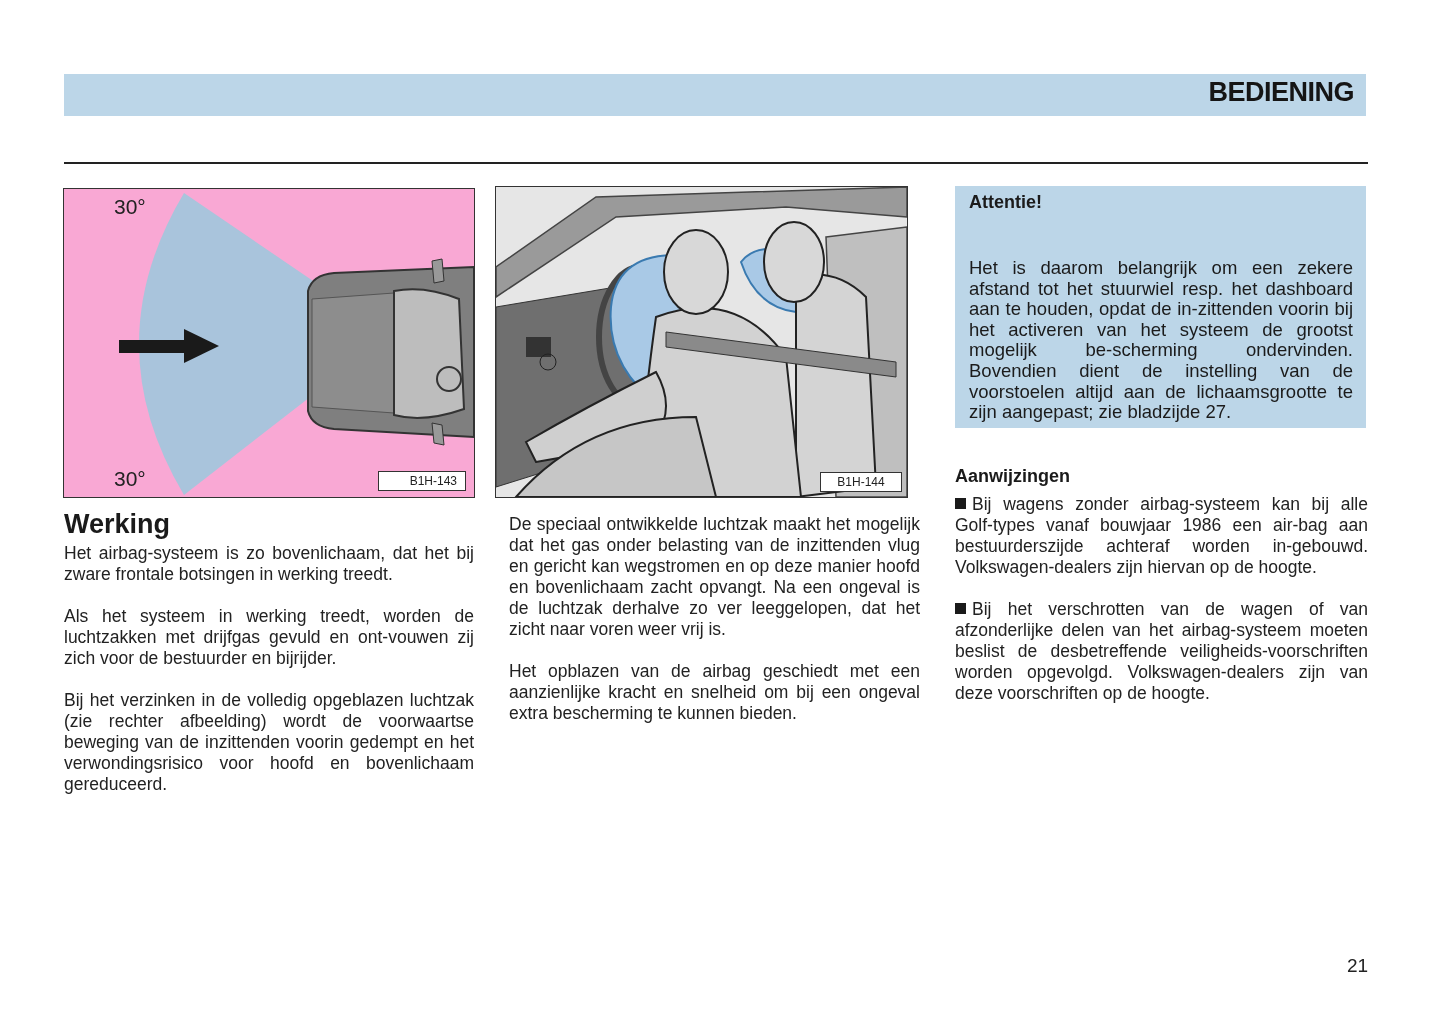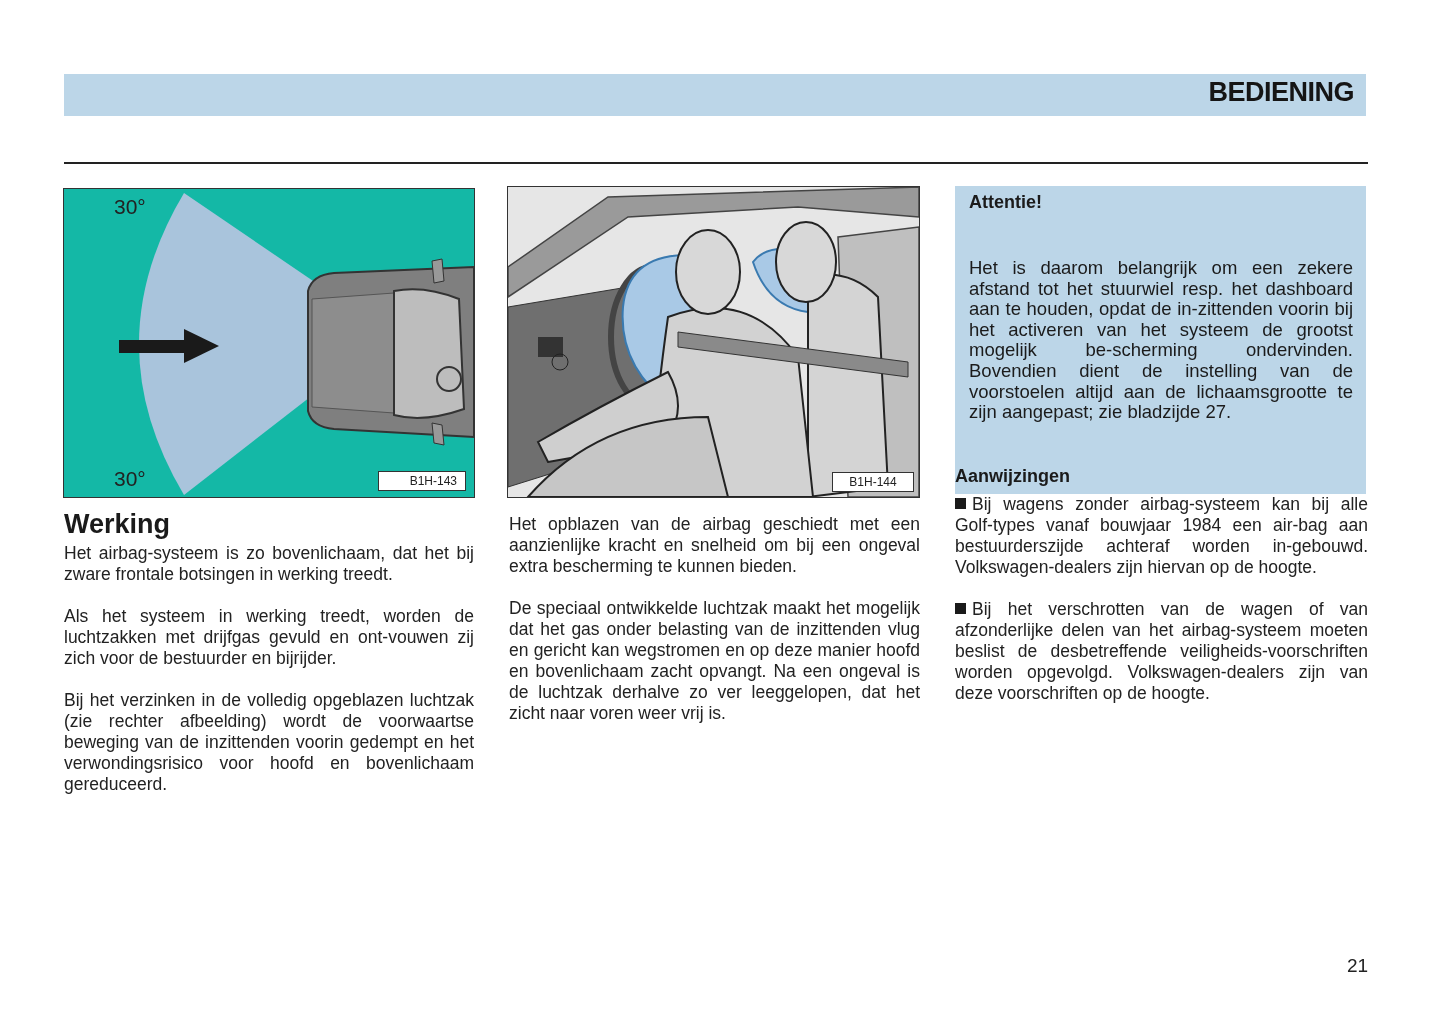--- a/index.html
+++ b/index.html
@@ -4,41 +4,41 @@
   <style>
     html, body { margin: 0; padding: 0; background: #ffffff; }
     body { width: 1445px; height: 1026px; position: relative; overflow: hidden;
            font-family: "Liberation Sans", sans-serif; color: #1e1e1e; }
     .header-band { position: absolute; left: 64px; top: 74px; width: 1302px; height: 42px;
                    background: #bcd6e8; }
     .header-title { position: absolute; right: 12px; top: 3px; font-size: 27px; font-weight: bold;
                     letter-spacing: -0.5px; color: #151515; }
     .rule { position: absolute; left: 64px; top: 162px; width: 1304px; height: 2px; background: #222; }
 
-    .figure { position: absolute; border: 1.5px solid #333; background: #14b8a6; overflow: hidden; }
+    .figure { position: absolute; border: 1.5px solid #333; background: #f9a8d4; overflow: hidden; }
     .fig-left { left: 63px; top: 188px; width: 410px; height: 308px; }
-    .fig-right { left: 507px; top: 186px; width: 411px; height: 310px; background: #be185d; }
+    .fig-right { left: 495px; top: 186px; width: 411px; height: 310px; background: #be185d; }
     .fig-label { position: absolute; background: #fff; border: 1.5px solid #333; font-size: 12px;
                  padding: 2px 8px; color: #222; }
     .fig-left .fig-label { right: 8px; bottom: 6px; width: 70px; text-align: right; }
     .fig-right .fig-label { right: 5px; bottom: 5px; width: 64px; text-align: center; }
     .deg { position: absolute; font-size: 21px; color: #222; }
     .deg-top { left: 50px; top: 6px; }
     .deg-bot { left: 50px; bottom: 6px; }
     .fig-svg { position: absolute; left: 0; top: 0; }
 
     .col { position: absolute; font-size: 17.5px; line-height: 21px; color: #222; }
     .col p { margin: 0 0 21px 0; text-align: justify; }
     .col-1 { left: 64px; top: 514px; width: 410px; }
     .col-2 { left: 509px; top: 514px; width: 411px; }
     .col-3 { left: 955px; top: 466px; width: 413px; }
     .section-heading { font-size: 27px; font-weight: bold; margin: 0 0 8px 0; color: #1a1a1a; }
     .col-3 .section-heading { font-size: 18px; margin-bottom: 7px; }
 
-    .attention { position: absolute; left: 955px; top: 186px; width: 411px; height: 308px;
+    .attention { position: absolute; left: 955px; top: 186px; width: 411px; height: 242px;
                  background: #bcd6e8; padding: 0; }
     .attention-title { position: absolute; left: 14px; top: 6px; font-size: 18px; font-weight: bold; color: #1b1b1b; }
     .attention-body { position: absolute; left: 14px; top: 44px; width: 384px; font-size: 18.5px;
                       font-weight: normal; line-height: 20.6px; text-align: justify; color: #1b1b1b; margin-top: 28px; }
 
     .bullet-item { margin: 0 0 21px 0; text-align: justify; }
     .bullet-square { display: inline-block; width: 11px; height: 11px; background: #1a1a1a;
                      margin-right: 6px; vertical-align: 1px; }
     .page-number { position: absolute; left: 1347px; top: 955px; font-size: 19px; color: #222; }
   </style>
@@ -90,32 +90,32 @@
 </div>
 
 <div class="col col-1">
   <div class="section-heading">Werking</div>
   <p>Het airbag-systeem is zo bovenlichaam, dat het bij zware frontale botsingen in werking treedt.</p>
   <p>Als het systeem in werking treedt, worden de luchtzakken met drijfgas gevuld en ont-vouwen zij zich voor de bestuurder en bijrijder.</p>
   <p>Bij het verzinken in de volledig opgeblazen luchtzak (zie rechter afbeelding) wordt de voorwaartse beweging van de inzittenden voorin gedempt en het verwondingsrisico voor hoofd en bovenlichaam gereduceerd.</p>
 </div>
 
 <div class="col col-2">
+  <p>De speciaal ontwikkelde luchtzak maakt het mogelijk dat het gas onder belasting van de inzittenden vlug en gericht kan wegstromen en op deze manier hoofd en bovenlichaam zacht opvangt. Na een ongeval is de luchtzak derhalve zo ver leeggelopen, dat het zicht naar voren weer vrij is.</p>
   <p>Het opblazen van de airbag geschiedt met een aanzienlijke kracht en snelheid om bij een ongeval extra bescherming te kunnen bieden.</p>
-  <p>De speciaal ontwikkelde luchtzak maakt het mogelijk dat het gas onder belasting van de inzittenden vlug en gericht kan wegstromen en op deze manier hoofd en bovenlichaam zacht opvangt. Na een ongeval is de luchtzak derhalve zo ver leeggelopen, dat het zicht naar voren weer vrij is.</p>
 </div>
 
 <div class="attention">
   <div class="attention-title">Attentie!</div>
   <div class="attention-body">Het is daarom belangrijk om een zekere afstand tot het stuurwiel resp. het dashboard aan te houden, opdat de in-zittenden voorin bij het activeren van het systeem de grootst mogelijk be-scherming ondervinden. Bovendien dient de instelling van de voorstoelen altijd aan de lichaamsgrootte te zijn aangepast; zie bladzijde 27.</div>
 </div>
 
 <div class="col col-3">
   <div class="section-heading">Aanwijzingen</div>
   <div class="bullet-item">
-    <span class="bullet-square"></span><span>Bij wagens zonder airbag-systeem kan bij alle Golf-types vanaf bouwjaar 1984 een air-bag aan bestuurderszijde achteraf worden in-gebouwd. Volkswagen-dealers zijn hiervan op de hoogte.</span>
+    <span class="bullet-square"></span><span>Bij wagens zonder airbag-systeem kan bij alle Golf-types vanaf bouwjaar 1986 een air-bag aan bestuurderszijde achteraf worden in-gebouwd. Volkswagen-dealers zijn hiervan op de hoogte.</span>
   </div>
   <div class="bullet-item">
     <span class="bullet-square"></span><span>Bij het verschrotten van de wagen of van afzonderlijke delen van het airbag-systeem moeten beslist de desbetreffende veiligheids-voorschriften worden opgevolgd. Volkswagen-dealers zijn van deze voorschriften op de hoogte.</span>
   </div>
 </div>
 
 <div class="page-number">21</div>
 
 </body></html>

